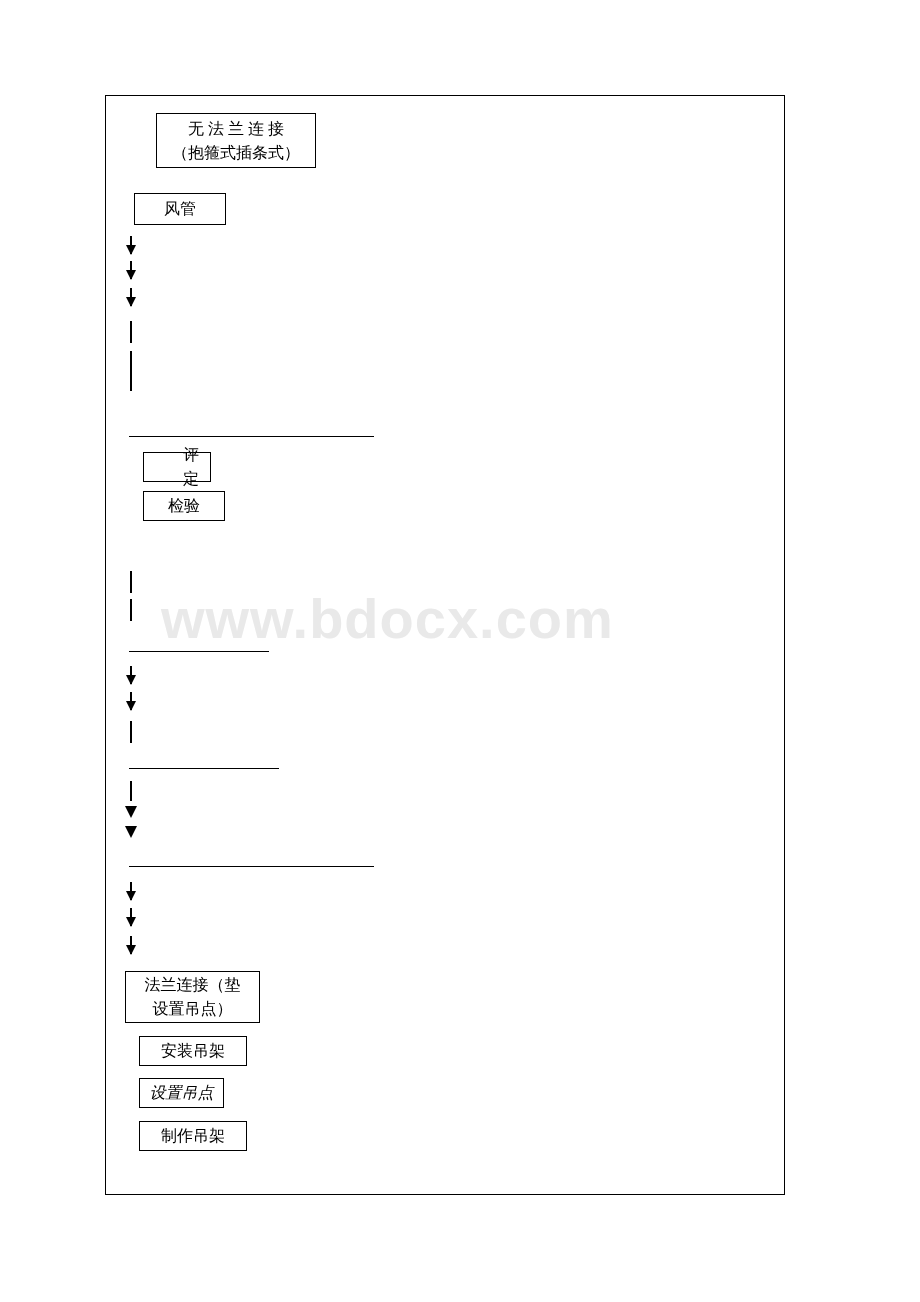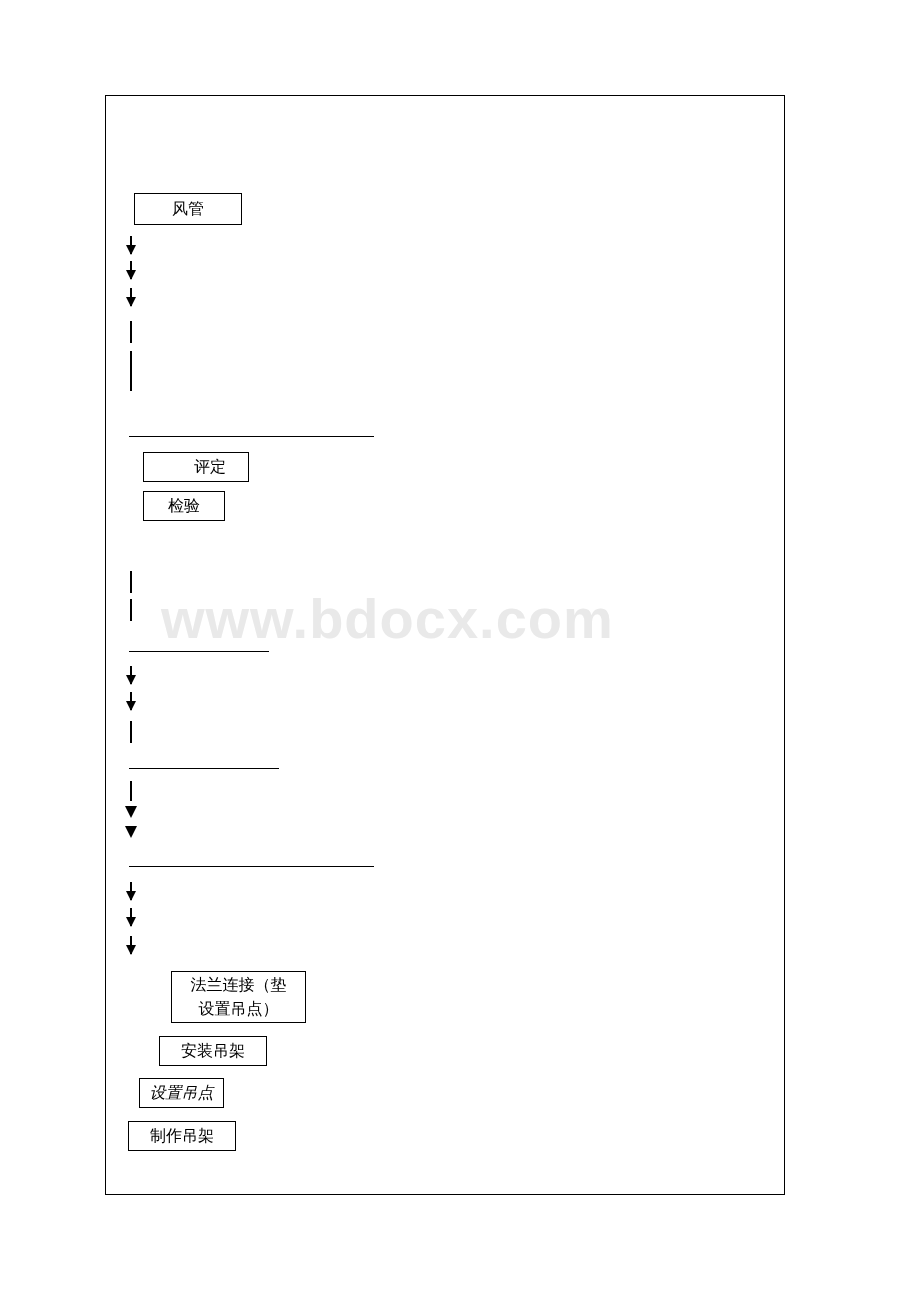--- a/index.html
+++ b/index.html
@@ -88,33 +88,39 @@
   }
 </style>
 </head>
 <body>
 
 <div class="page">
   <div class="inner">
 
     <div class="watermark" style="left:55px; top:490px;">www.bdocx.com</div>
 
+    <div class="box" style="left:50px; top:17px; width:160px; height:55px;">
+      <span>
+        <span>无 法 兰 连 接</span><br>
+        <span>（抱箍式插条式）</span>
+      </span>
+    </div>
 
-    <div class="box" style="left:28px; top:97px; width:108px; height:32px;text-align:right;">风管</div>
+    <div class="box" style="left:28px; top:97px; width:92px; height:32px;text-align:right;">风管</div>
 
     <div class="arrow-down" style="top:140px; height:18px;"></div>
     <div class="arrow-down" style="top:165px; height:18px;"></div>
     <div class="arrow-down" style="top:192px; height:18px;"></div>
 
     <div class="pipe" style="top:225px; height:22px;"></div>
     <div class="pipe" style="top:255px; height:40px;"></div>
 
     <div class="hr" style="left:23px; top:340px; width:245px;"></div>
 
-    <div class="box" style="left:37px; top:356px; width:106px; height:30px;padding-left:32px;">评定</div>
+    <div class="box" style="left:37px; top:356px; width:68px; height:30px;padding-left:32px;">评定</div>
 
     <div class="box" style="left:37px; top:395px; width:82px; height:30px;">检验</div>
 
 
     <div class="pipe" style="top:475px; height:22px;"></div>
     <div class="pipe" style="top:503px; height:22px;"></div>
 
     <div class="hr" style="left:23px; top:555px; width:140px;"></div>
 
     <div class="arrow-down" style="top:570px; height:18px;"></div>
@@ -126,27 +132,27 @@
     <div class="pipe" style="top:685px; height:20px;"></div>
     <div class="triangle-down" style="top:710px;"></div>
     <div class="triangle-down" style="top:730px;"></div>
 
     <div class="hr" style="left:23px; top:770px; width:245px;"></div>
 
     <div class="arrow-down" style="top:786px; height:18px;"></div>
     <div class="arrow-down" style="top:812px; height:18px;"></div>
     <div class="arrow-down" style="top:840px; height:18px;"></div>
 
-    <div class="box" style="left:19px; top:875px; width:135px; height:52px;margin-left:46px;">
+    <div class="box" style="left:19px; top:875px; width:135px; height:52px;">
       <span>
         <span>法兰连接（垫</span><br>
         <span>设置吊点）</span>
       </span>
     </div>
 
-    <div class="box" style="left:33px; top:940px; width:108px; height:30px;margin-left:20px;">安装吊架</div>
+    <div class="box" style="left:33px; top:940px; width:108px; height:30px;">安装吊架</div>
 
     <div class="box" style="left:33px; top:982px; width:85px; height:30px;font-style:italic;">设置吊点</div>
 
-    <div class="box" style="left:22px; top:1025px; width:108px; height:30px;">制作吊架</div>
+    <div class="box" style="left:33px; top:1025px; width:108px; height:30px;">制作吊架</div>
 
   </div>
 </div>
 
 </body></html>

